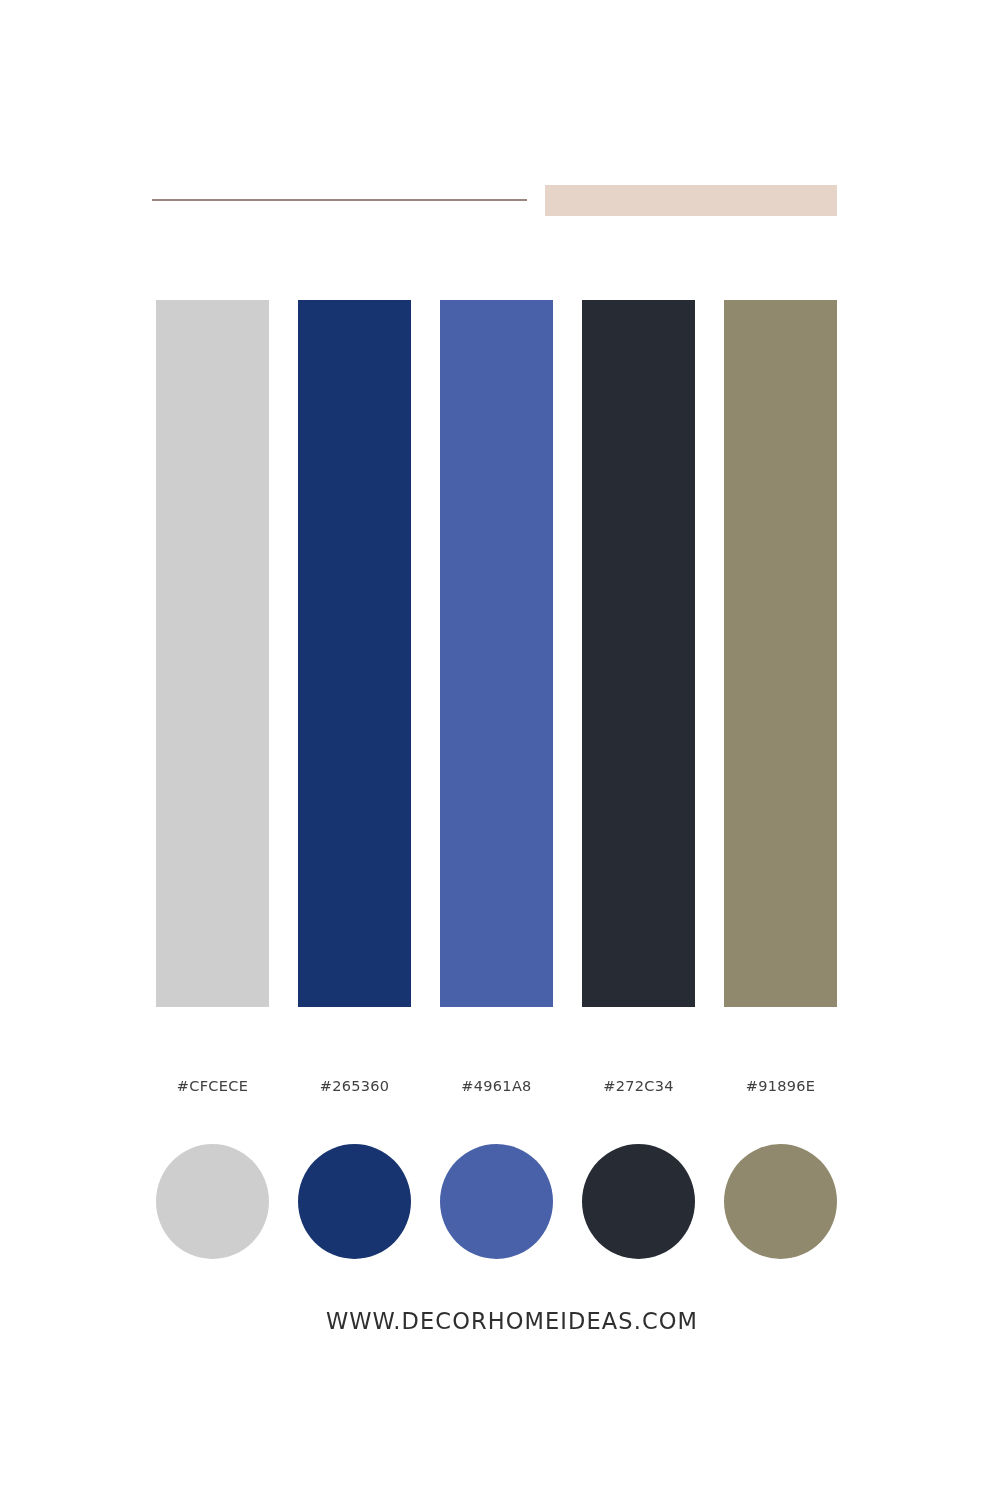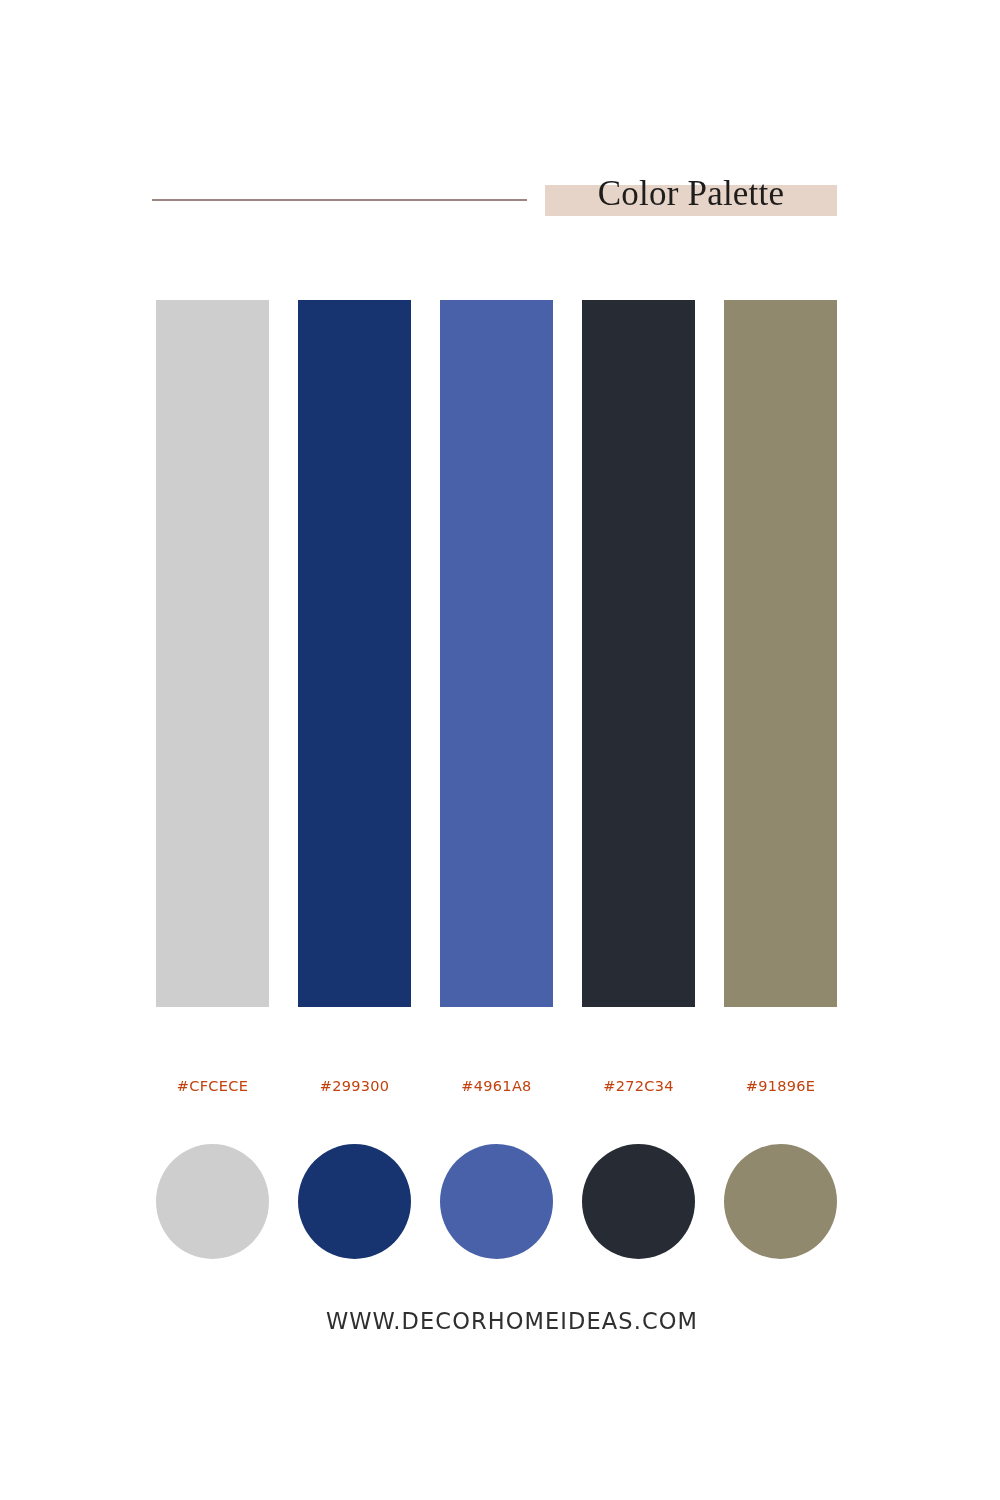--- a/index.html
+++ b/index.html
@@ -75,21 +75,21 @@
     width: 681px;
     display: flex;
     justify-content: space-between;
   }
   .label {
     width: 113px;
     text-align: center;
     font-family: "DejaVu Sans", "Liberation Sans", sans-serif;
     font-size: 14.5px;
     letter-spacing: 0.3px;
-    color: #c2410c;
+    color: #404040;
     white-space: nowrap;
   }
 
   .circles {
     position: absolute;
     left: 156px;
     top: 1143px;
     width: 681px;
     height: 116px;
     display: flex;
@@ -123,33 +123,32 @@
     margin-left: 12px;
   }
 </style>
 </head>
 <body>
 
 <div class="page">
 
   <div class="header-rule" style="background: rgb(155, 133, 128);"></div>
   <div class="title-band" style="background: rgb(229, 212, 199);"></div>
-  <div class="title-text">Color Palette</div>
 
   <div class="bars">
     <div class="bar" style="background: rgb(207, 206, 206);"></div>
     <div class="bar" style="background: rgb(23, 52, 112);"></div>
     <div class="bar" style="background: rgb(73, 97, 168);"></div>
     <div class="bar" style="background: rgb(39, 44, 52);"></div>
     <div class="bar" style="background: rgb(145, 137, 110);"></div>
   </div>
 
   <div class="labels">
     <div class="label">#CFCECE</div>
-    <div class="label">#299300</div>
+    <div class="label">#265360</div>
     <div class="label">#4961A8</div>
     <div class="label">#272C34</div>
     <div class="label">#91896E</div>
   </div>
 
   <div class="circles">
     <div class="circle-cell">
       <div class="circle" style="background: rgb(207, 206, 206);"></div>
     </div>
     <div class="circle-cell">

